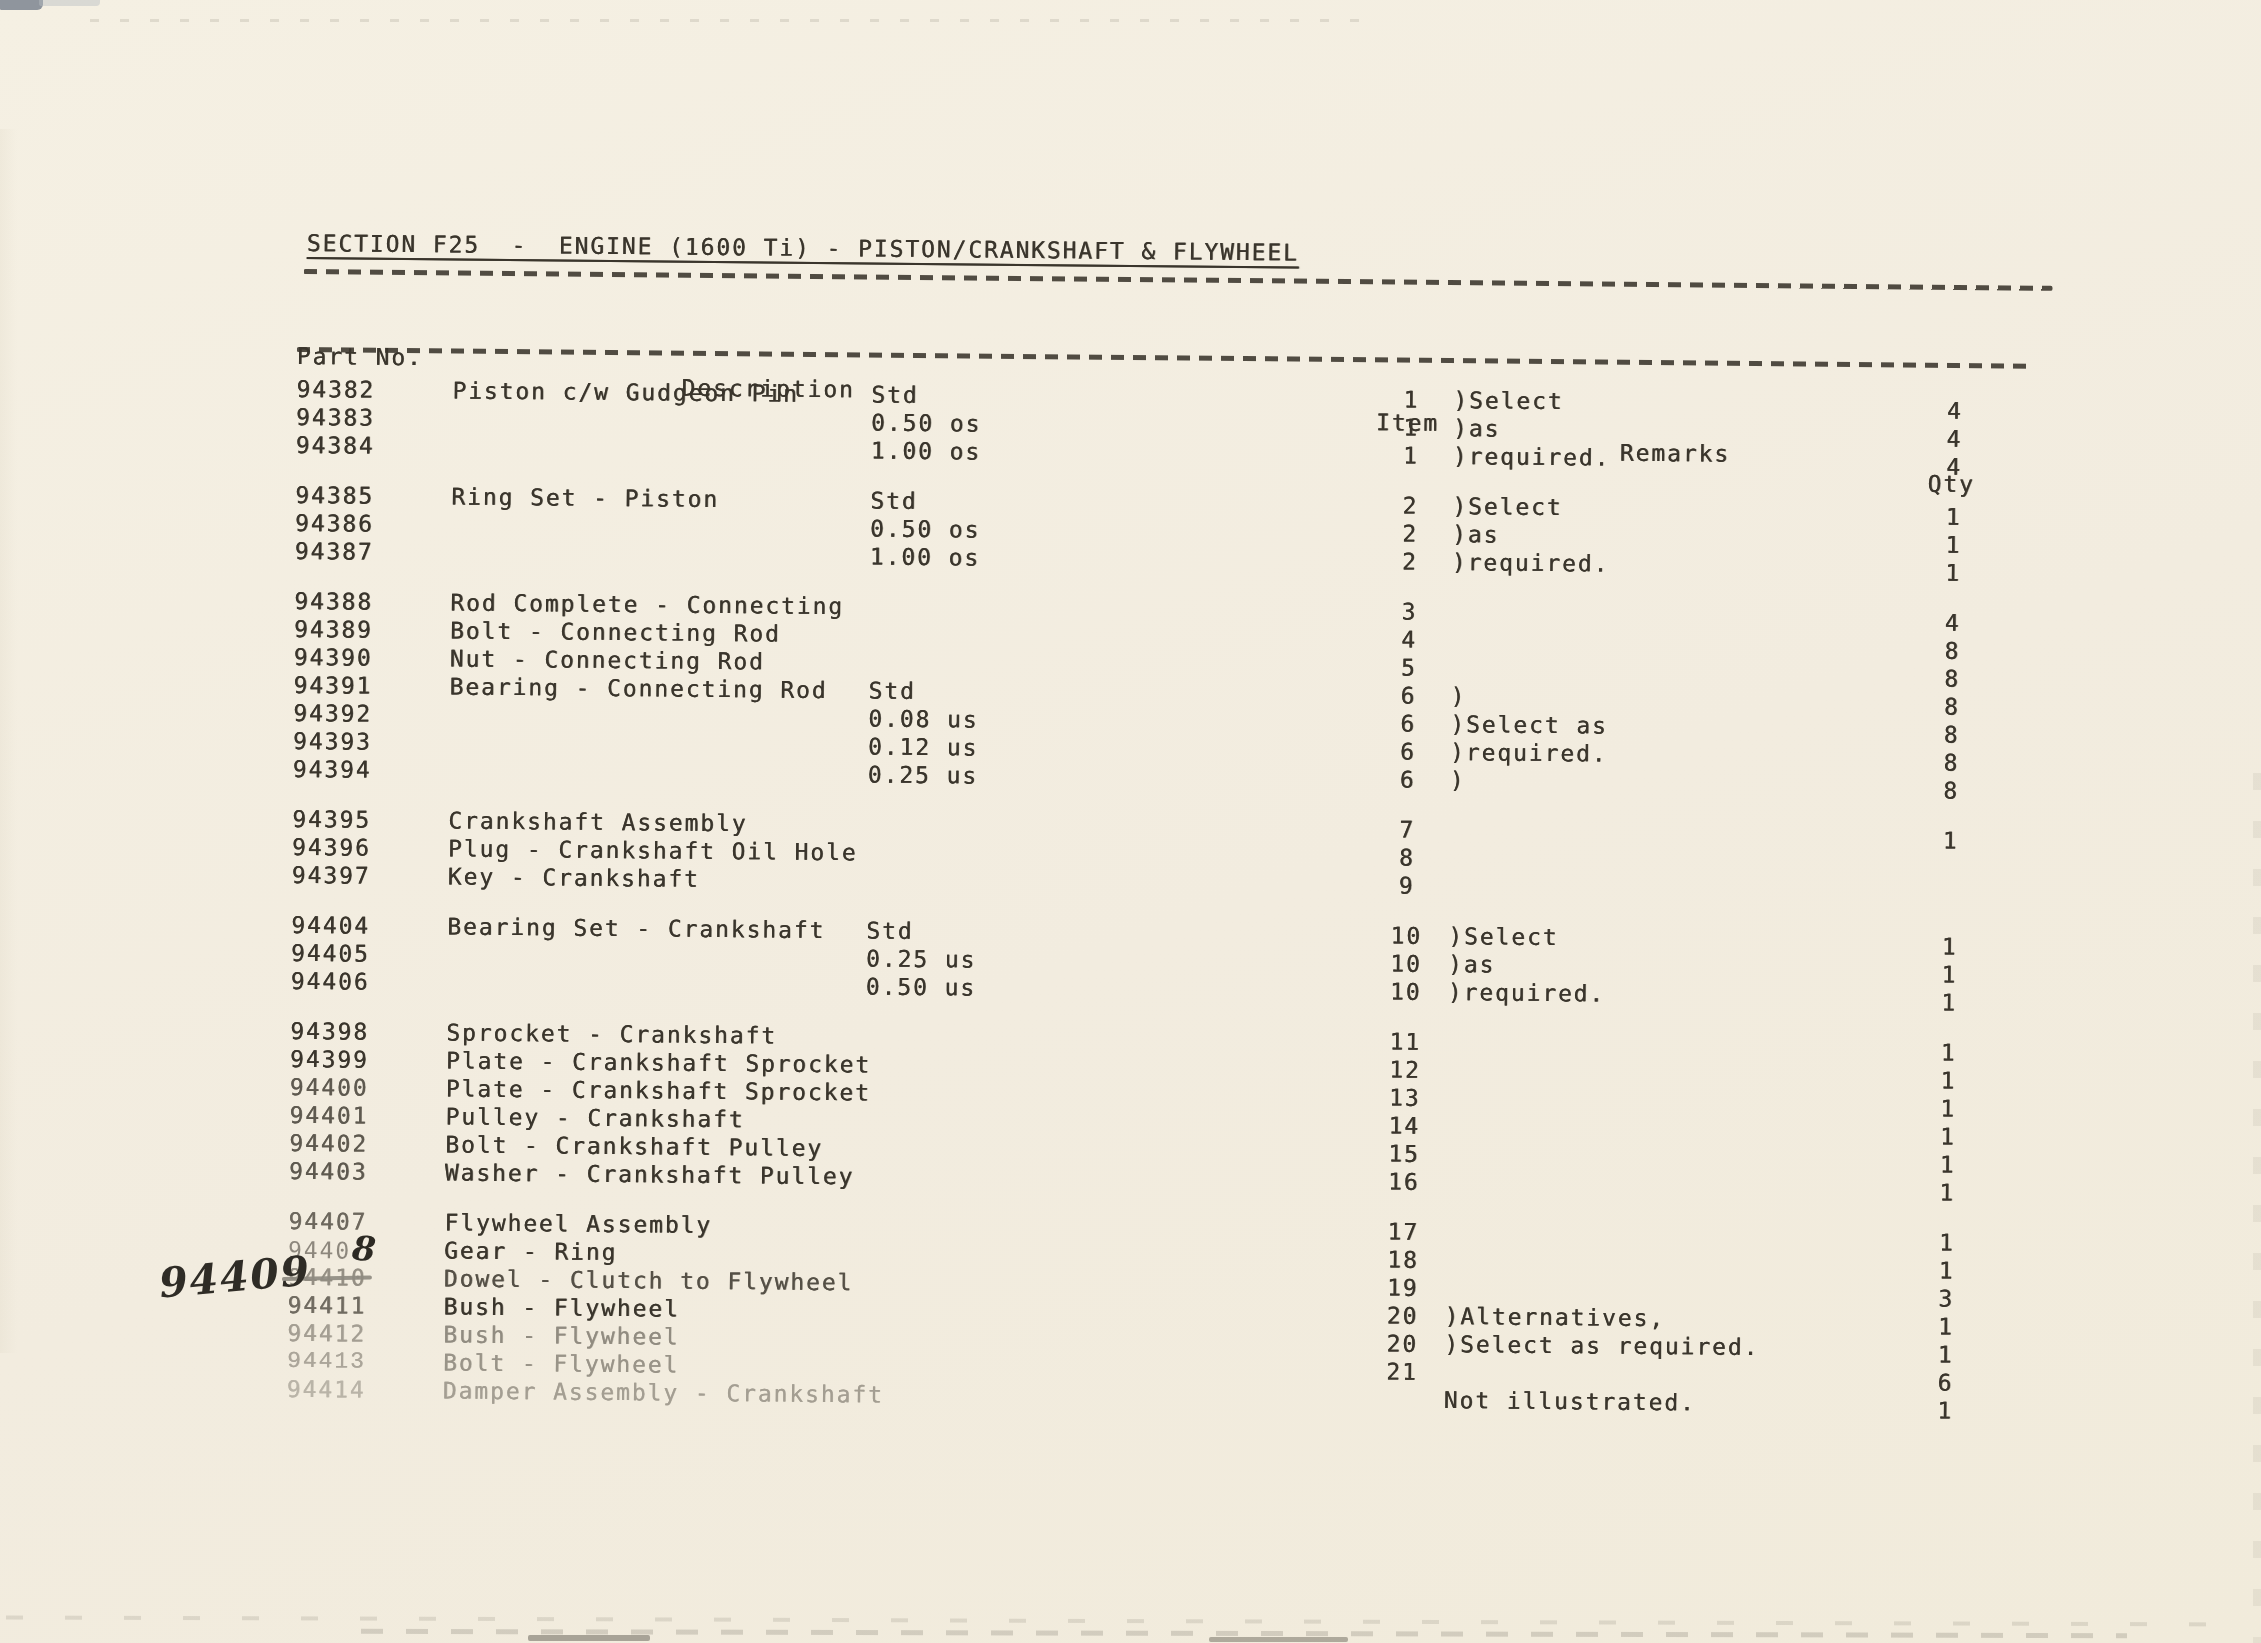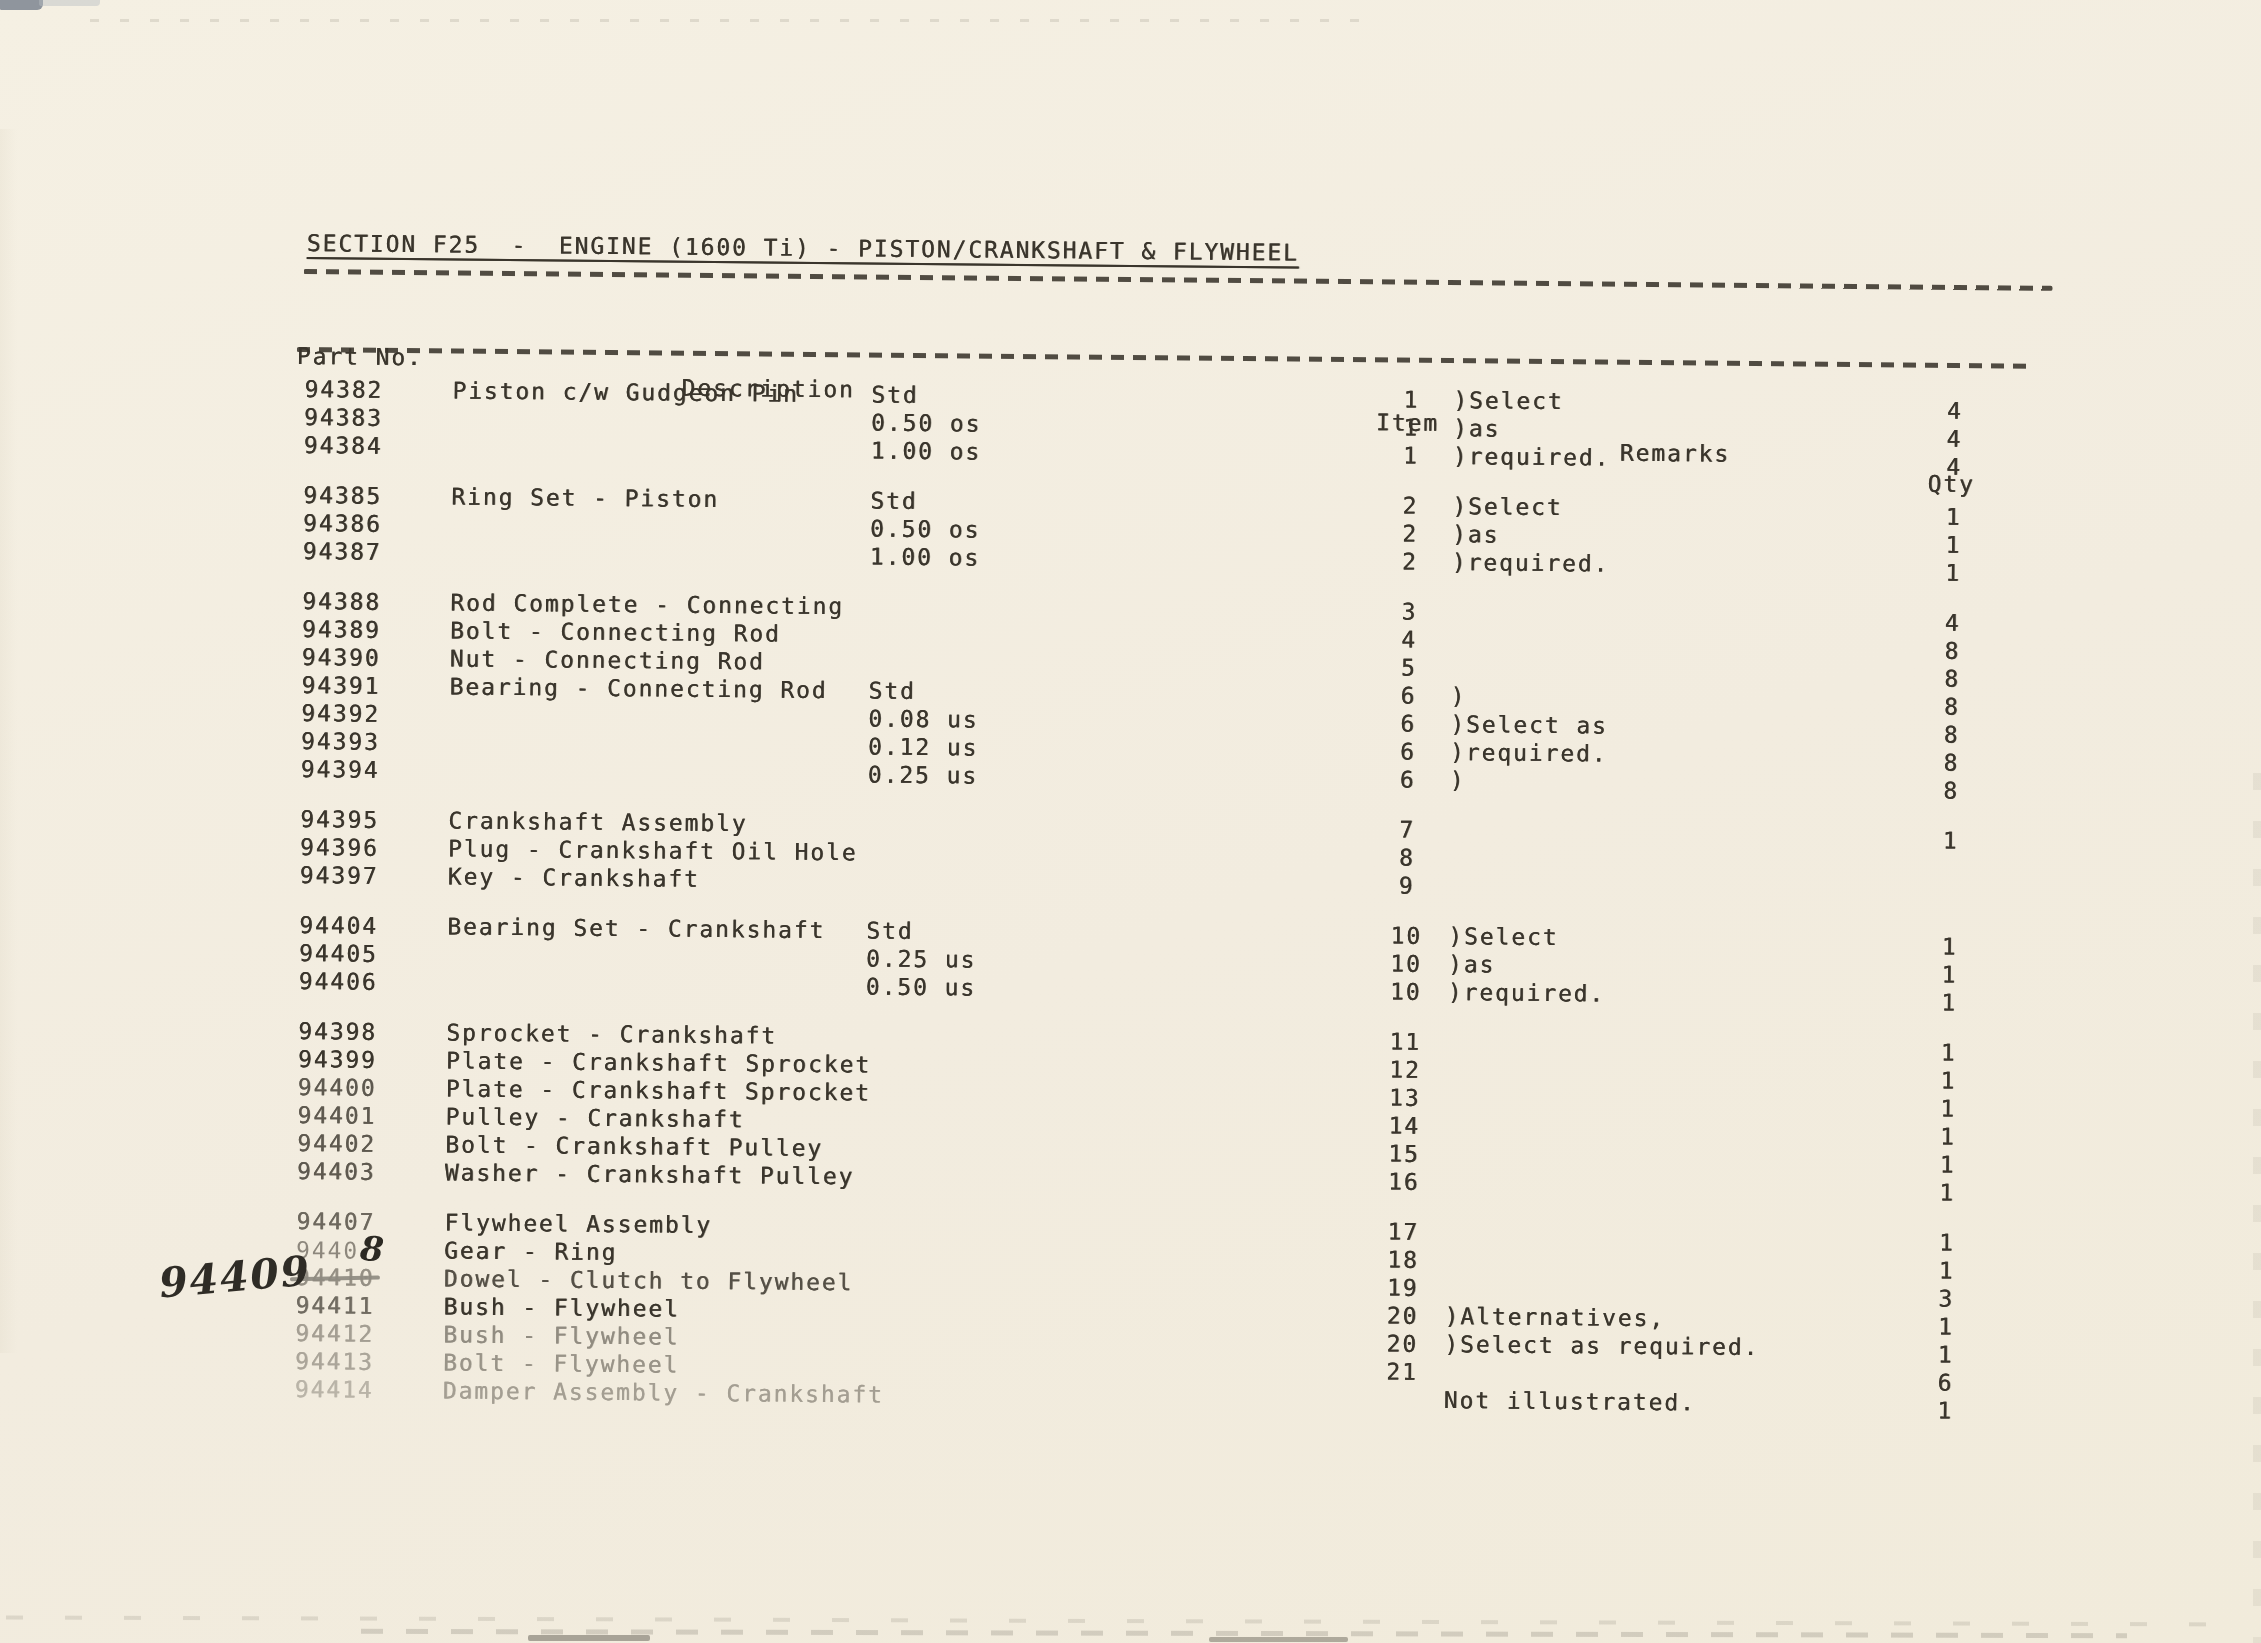--- a/index.html
+++ b/index.html
@@ -37,36 +37,36 @@
   .header-row{position:relative;height:28px;margin-top:40px;}
   .h-part{position:absolute;left:0;}
   .h-desc{position:absolute;left:385px;}
   .h-item{position:absolute;left:1067px;width:76px;text-align:right;}
   .h-rem{position:absolute;left:1324px;}
   .h-qty{position:absolute;left:1632px;width:62px;text-align:left;}
   .header-rule{width:1735px;margin-top:5.8px;}
   .rows{margin-top:23px;}
   .group + .group{margin-top:22px;}
   .row{position:relative;height:28px;}
-  .c-part{position:absolute;left:8px;}
+  .c-part{position:absolute;left:0;}
   .c-desc{position:absolute;left:156px;}
   .c-size{position:absolute;left:575px;}
   .c-item{position:absolute;left:1088px;width:54px;text-align:center;}
   .c-rem{position:absolute;left:1157px;}
   .c-qty{position:absolute;left:1636px;width:45px;text-align:center;transform:translateY(5.8px);}
   
   .group:nth-child(6) .row:nth-child(n+3) .c-part{opacity:.8;text-align:right;}
   .group:nth-child(7) .row:nth-child(1) .c-part{opacity:.72;text-align:center;}
   .group:nth-child(7) .row:nth-child(2) .c-part{color:rgba(58,53,44,.55);text-shadow:none;}
   .group:nth-child(7) .row:nth-child(3) .c-part{opacity:.5;}
   .group:nth-child(7) .row:nth-child(3) .c-desc{opacity:.85;}
   .group:nth-child(7) .row:nth-child(4) .c-part{opacity:.7;}
   .group:nth-child(7) .row:nth-child(5) .c-part{opacity:.42;}
   .group:nth-child(7) .row:nth-child(5) .c-desc{opacity:.52;}
-  .group:nth-child(7) .row:nth-child(6) .c-part{opacity:.38;}
+  .group:nth-child(7) .row:nth-child(6) .c-part{opacity:.38;font-family:Liberation Mono, monospace;}
   .group:nth-child(7) .row:nth-child(6) .c-desc{opacity:.48;}
   .group:nth-child(7) .row:nth-child(7) .c-part{opacity:.3;}
   .group:nth-child(7) .row:nth-child(7) .c-desc{opacity:.42;}
   
   .struck::after{content:"";position:absolute;left:-6.4px;right:-5.2px;top:13px;height:3.9px;
     background:#2e2b25;border-radius:1.9px;transform:rotate(-1.6deg);opacity:.92;}
   .pen-digit{font-family:"DejaVu Serif", serif;font-style:italic;font-weight:bold;
     font-size:34px;line-height:23px;color:#2c2923;letter-spacing:0;display:inline-block;
     transform:rotate(4deg) translateY(1.9px);text-shadow:none;margin-left:0.6px;}
   .handwritten{position:absolute;left:159px;top:1253px;

